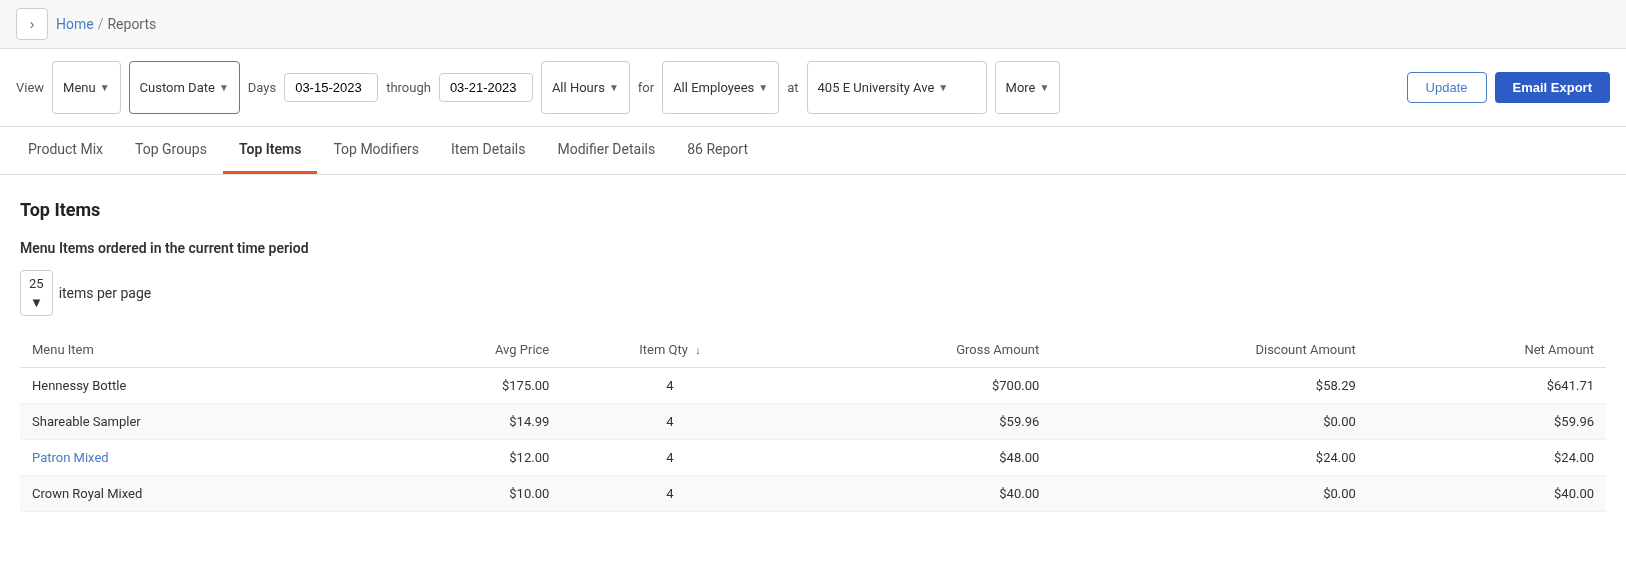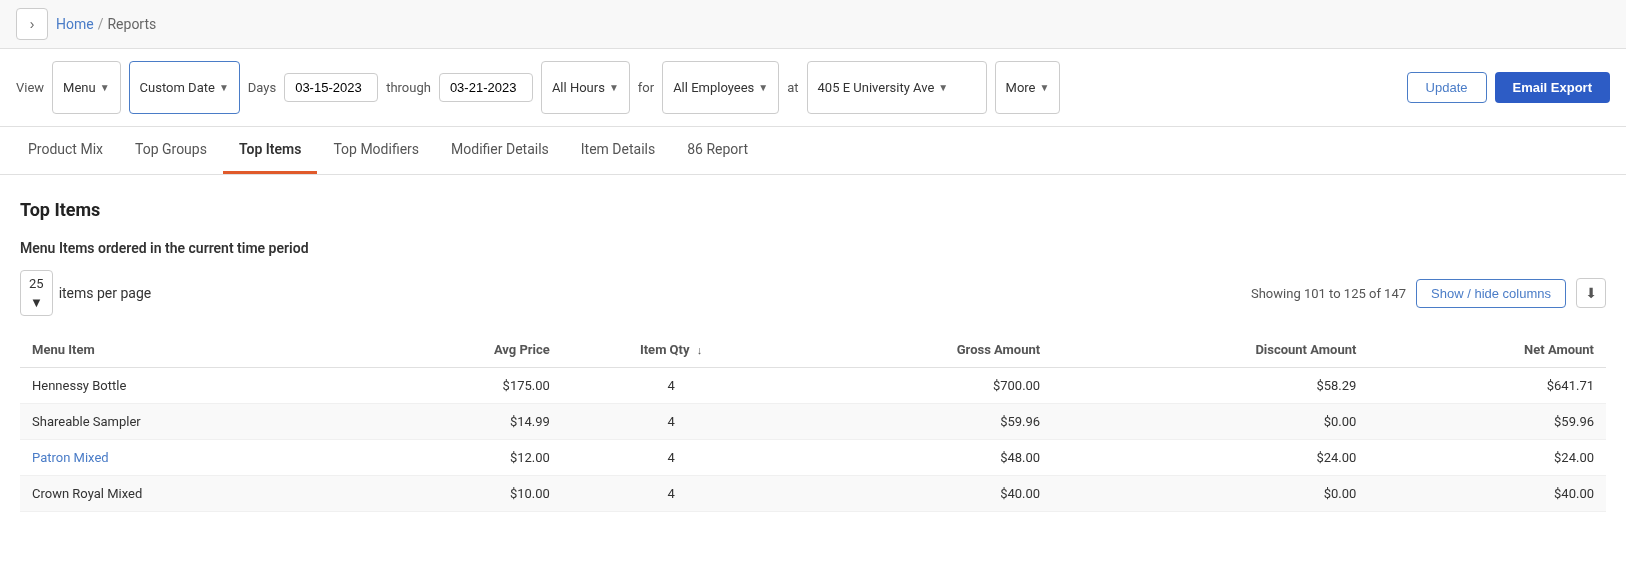--- a/index.html
+++ b/index.html
@@ -36,21 +36,21 @@
     
     .table-toolbar { display: flex; align-items: center; margin-bottom: 16px; gap: 6px; }
     .per-page-select { display: inline-flex; align-items: center; gap: 4px; border: 1px solid #ccc; border-radius: 4px; padding: 5px 8px; font-size: 13px; cursor: pointer; background: #fff; flex-direction: column; }
     .toolbar-right { margin-left: auto; display: flex; align-items: center; gap: 10px; }
     .showing-text { font-size: 13px; color: #555; }
     .show-hide-btn { border: 1px solid #4a7cc7; color: #4a7cc7; background: #fff; border-radius: 4px; padding: 6px 14px; font-size: 13px; cursor: pointer; white-space: nowrap; }
     .download-btn { border: 1px solid #ccc; background: #fff; border-radius: 4px; width: 30px; height: 30px; display: flex; align-items: center; justify-content: center; cursor: pointer; font-size: 14px; color: #555; }
 
     
     .data-table { width: 100%; border-collapse: collapse; font-size: 13px; }
-    .data-table th { text-align: left; padding: 10px 12px; color: #555; font-weight: 700; border-bottom: 1px solid #e0e0e0; white-space: nowrap; }
+    .data-table th { text-align: left; padding: 10px 12px; color: #555; font-weight: 400; border-bottom: 1px solid #e0e0e0; white-space: nowrap; }
     .data-table th.right { text-align: right; }
     .data-table td { padding: 10px 12px; border-bottom: 1px solid #f0f0f0; color: #333; }
     .data-table td.right { text-align: right; }
     .data-table td.center { text-align: center; }
     .link-text { color: #4a7cc7; cursor: pointer; text-decoration: none; }
     .sort-arrow { margin-left: 4px; font-size: 11px; }
     .row-alt { background: #f9f9f9; }
   </style>
 </head>
 <body>
@@ -98,40 +98,35 @@
   </div>
   <button class="update-btn">Update</button>
   <button class="email-btn">Email Export</button>
 </div>
 
 <div class="tabs">
   <div class="tab">Product Mix</div>
   <div class="tab">Top Groups</div>
   <div class="tab active">Top Items</div>
   <div class="tab">Top Modifiers</div>
+  <div class="tab">Item Details</div>
   <div class="tab">Modifier Details</div>
-  <div class="tab">Item Details</div>
   <div class="tab">86 Report</div>
 </div>
 
 <div class="main">
   <div class="section-title">Top Items</div>
   <div class="sub-title">Menu Items ordered in the current time period</div>
 
   <div class="table-toolbar">
     <div class="per-page-select">
       <span>25</span>
       <span class="arrow">▼</span>
     </div>
     <span>items per page</span>
-    <div class="toolbar-right">
-      <span class="showing-text">Showing 101 to 125 of 147</span>
-      <button class="show-hide-btn">Show / hide columns</button>
-      <div class="download-btn">⬇</div>
-    </div>
   </div>
 
   <table class="data-table">
     <thead>
       <tr>
         <th>Menu Item</th>
         <th class="right">Avg Price</th>
         <th style="text-align:center;">Item Qty <span class="sort-arrow">↓</span></th>
         <th class="right">Gross Amount</th>
         <th class="right">Discount Amount</th>

